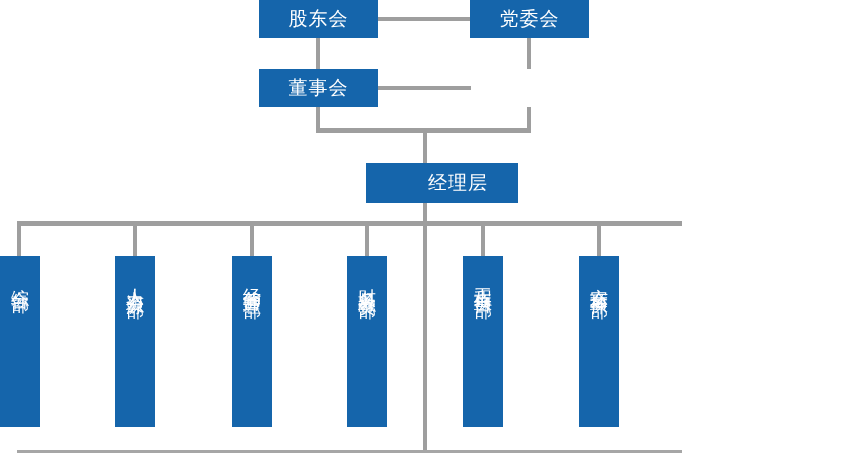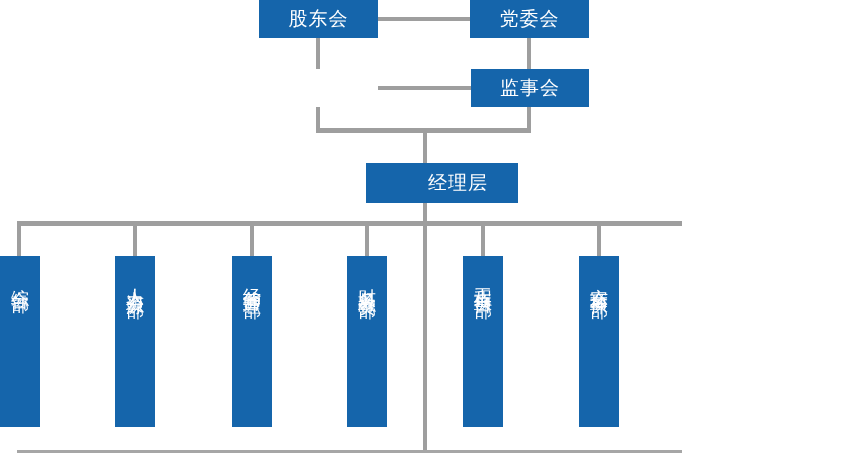--- a/index.html
+++ b/index.html
@@ -80,22 +80,22 @@
   <div class="line" style="left:829px;top:226px;width:4px;height:30px;"></div>
 
   <div class="line bottom" style="left:17px;top:450px;width:816px;height:3px;"></div>
 
   <div class="node" style="left:259px;top:0;width:119px;height:38px;">
     <span>股东会</span>
   </div>
   <div class="node" style="left:470px;top:0;width:119px;height:38px;">
     <span>党委会</span>
   </div>
-  <div class="node" style="left:471px;top:69px;width:118px;height:38px;">
-    <span>监事会</span>
+  <div class="node" style="left:259px;top:69px;width:119px;height:38px;">
+    <span>董事会</span>
   </div>
   <div class="node" style="left:366px;top:163px;width:120px;height:40px;padding-left:32px;">
     <span>经理层</span>
   </div>
 
   <div class="dept" style="left:0;top:256px;width:40px;height:171px;">
     <span class="vcol">综合部</span>
   </div>
   <div class="dept" style="left:115px;top:256px;width:40px;height:171px;">
     <span class="vcol">人力资源部</span>

